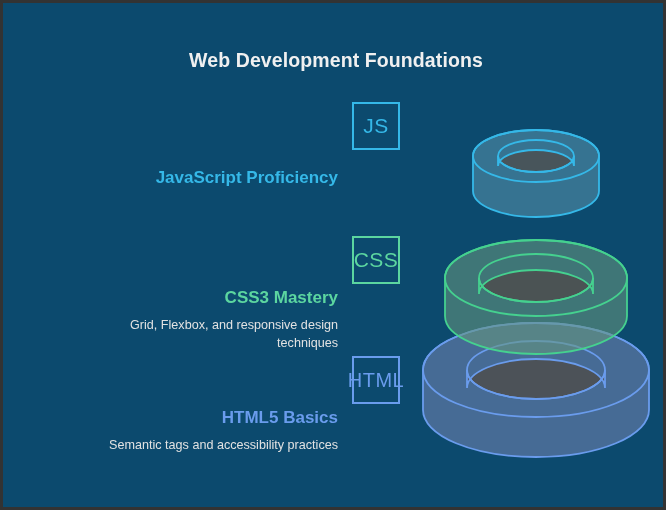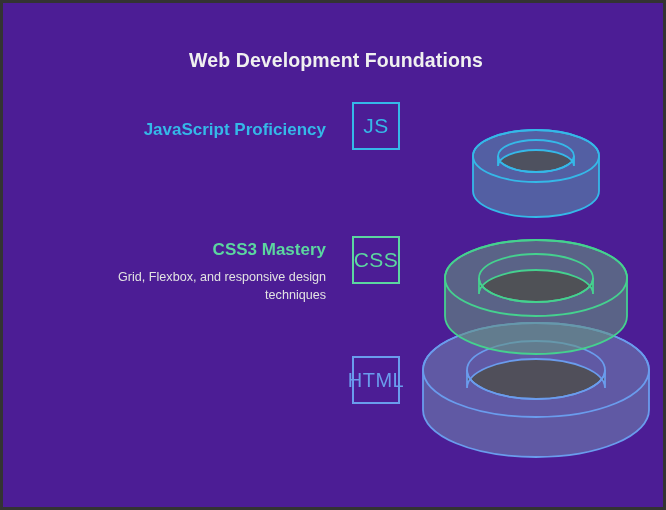--- a/index.html
+++ b/index.html
@@ -11,39 +11,40 @@
     width: 666px;
     height: 510px;
     overflow: hidden;
     font-family: "Liberation Sans", sans-serif;
   }
   #slide {
     position: relative;
     width: 666px;
     height: 510px;
     box-sizing: border-box;
-    background: #4c1d95;
+    background: #0c4a6e;
     border: 3px solid #333333;
     overflow: hidden;
   }
   #title {
     position: absolute;
     left: 0;
     top: 46px;
     width: 666px;
     text-align: center;
     font-size: 19.5px;
     font-weight: bold;
     color: #f0f0f0;
     letter-spacing: 0.1px;
   }
   .entry {
     position: absolute;
-    left: 0;
+    left: 12px;
     width: 324px;
+    margin-top: 48px;
   }
   .entry-heading {
     text-align: right;
     font-size: 17px;
     font-weight: bold;
     line-height: 20px;
     padding-right: 1px;
   }
   .entry-desc {
     text-align: right;
@@ -106,20 +107,24 @@
 
   <div class="entry" id="entry-js">
     <div class="entry-heading">JavaScript Proficiency</div>
   </div>
 
   <div class="entry" id="entry-css">
     <div class="entry-heading">CSS3 Mastery</div>
     <div class="entry-desc">Grid, Flexbox, and responsive design techniques</div>
   </div>
 
+  <div class="entry" id="entry-html">
+    <div class="entry-heading">HTML5 Basics</div>
+    <div class="entry-desc">Semantic tags and accessibility practices</div>
+  </div>
 
   <div class="badge" id="badge-js">
     <span>JS</span>
   </div>
   <div class="badge" id="badge-css">
     <span>CSS</span>
   </div>
   <div class="badge" id="badge-html">
     <span>HTML</span>
   </div>

